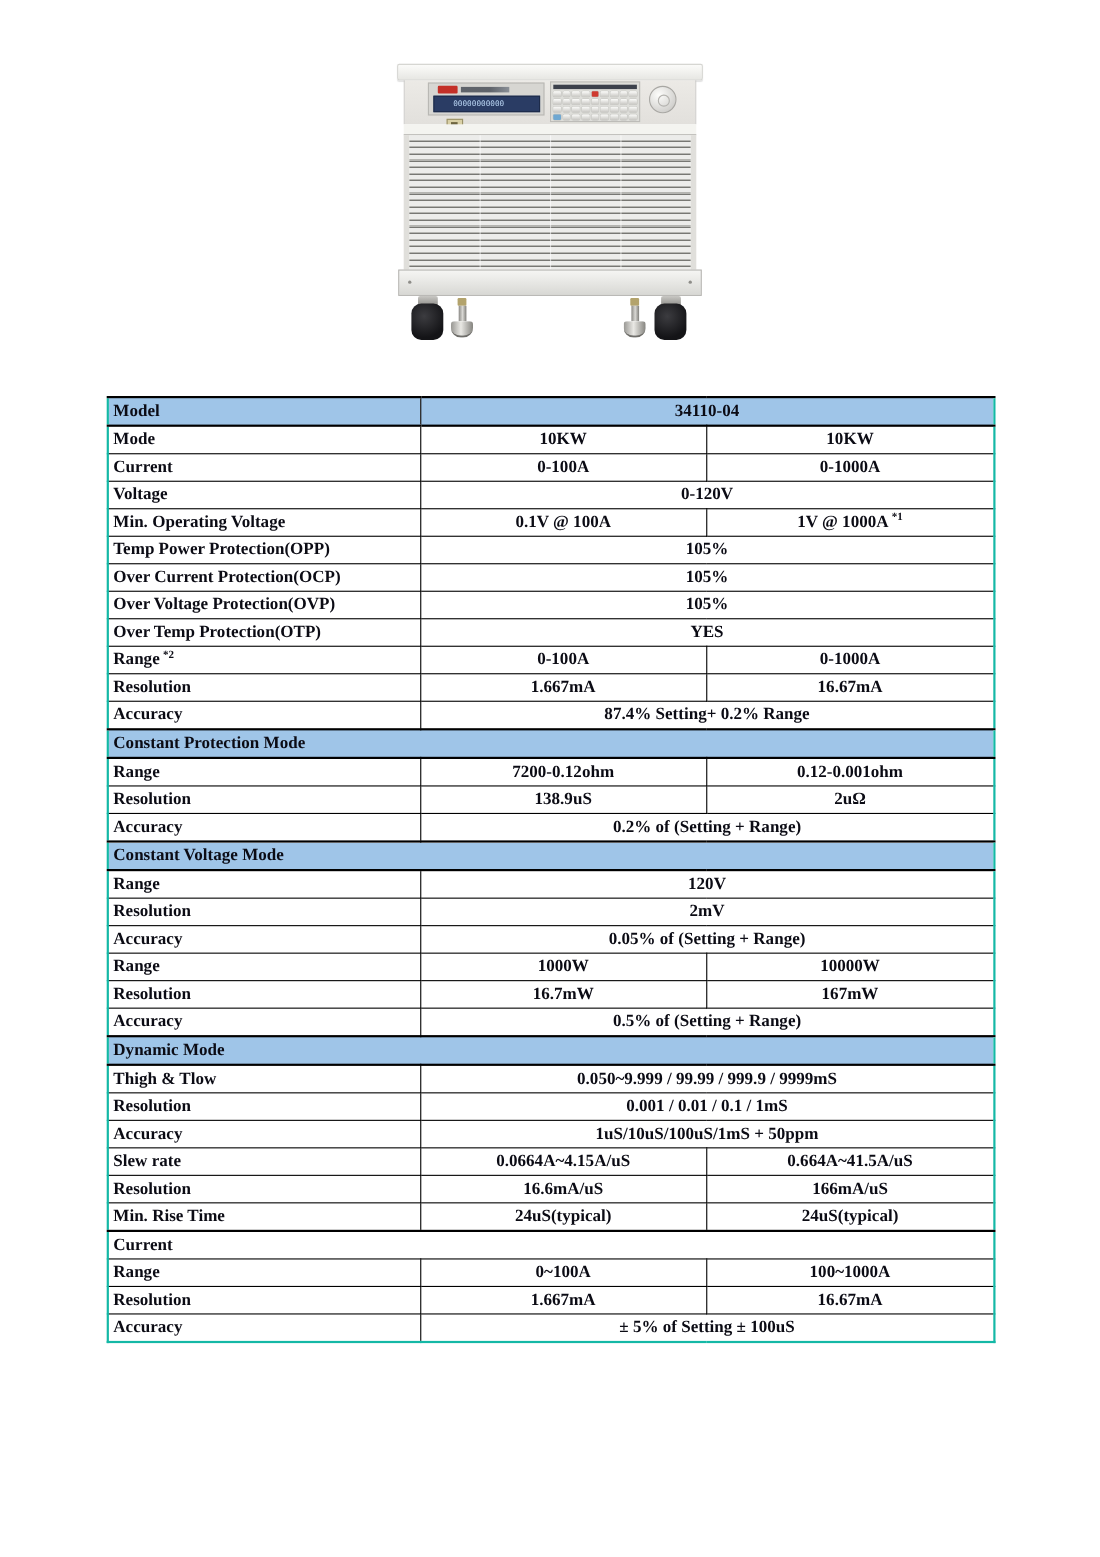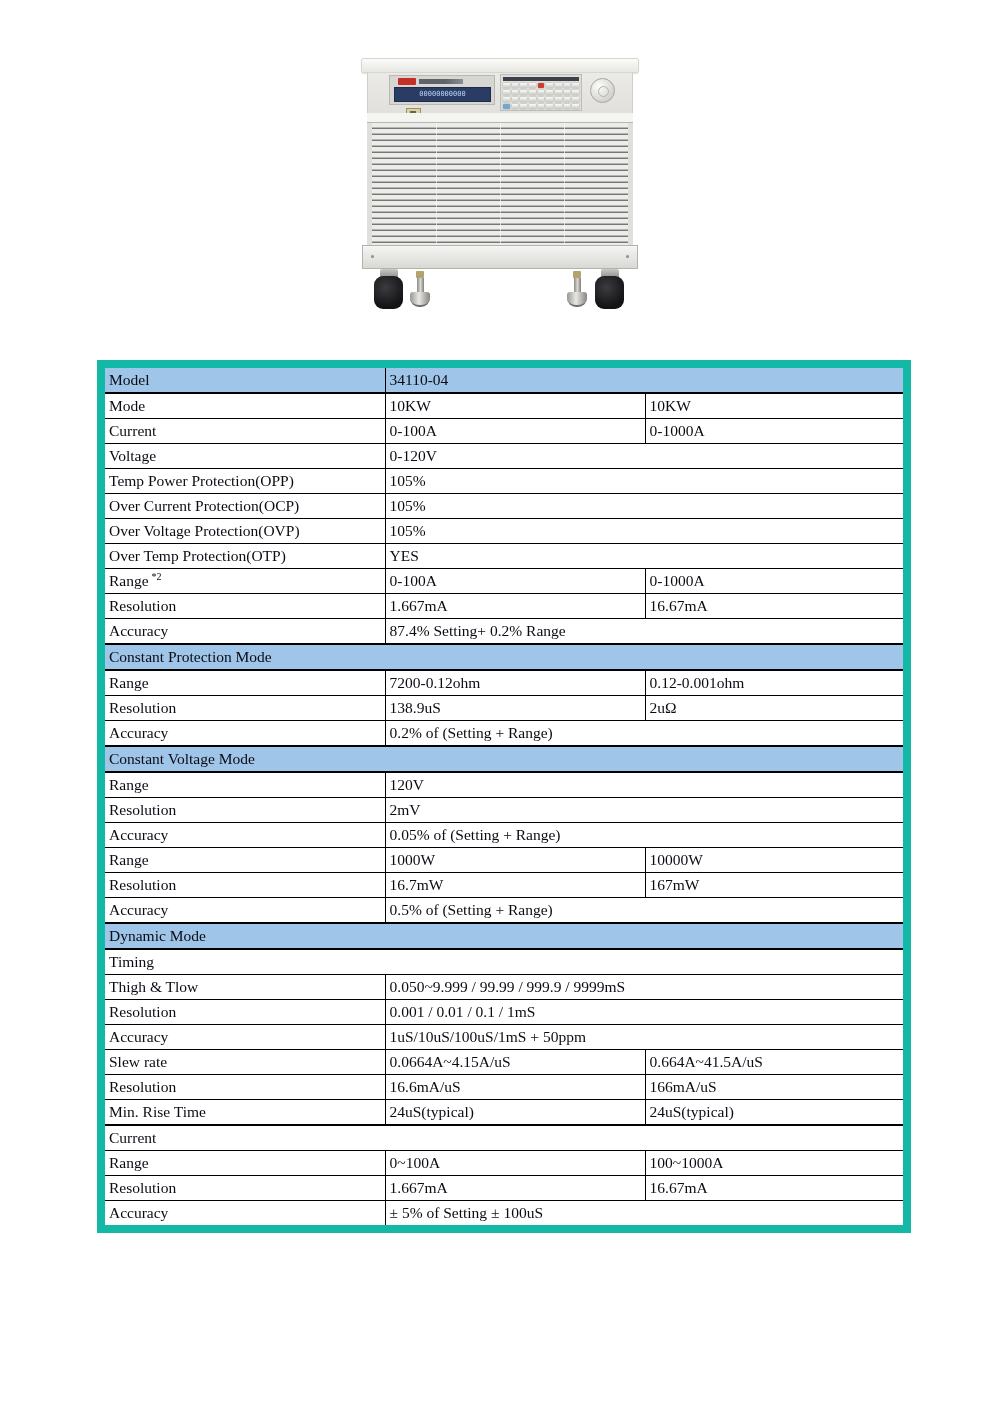--- a/index.html
+++ b/index.html
@@ -16,21 +16,21 @@
   .dev-panel { position:absolute; left:6px; right:6px; top:15px; height:40px;
     background:linear-gradient(#eceae6,#e2e0dc); border-left:1px solid #cfcecb; border-right:1px solid #cfcecb; }
   .display-bezel { position:absolute; left:28px; top:17px; width:106px; height:30px;
     background:#d7d6d2; border:1px solid #b9b8b4; box-sizing:border-box; }
   .brand-logo { position:absolute; left:37px; top:20px; width:18px; height:7px;
     background:#c43028; border-radius:1px; }
   .model-text-bar { position:absolute; left:58px; top:21px; width:44px; height:5px;
     background:linear-gradient(90deg,#4a4f58 60%,#7d838c); opacity:.85; }
   .lcd { position:absolute; left:33px; top:29px; width:97px; height:15px;
     background:#2a3c64; border:1px solid #1d2b4a; box-sizing:border-box;
-    display:flex; align-items:center; justify-content:center; padding:0 17px; }
+    display:flex; align-items:center; justify-content:flex-start; padding:0 17px; }
   .lcd .seg { color:#b9d4f2; font-family:"DejaVu Sans Mono", monospace; font-size:7px; line-height:1; letter-spacing:0; }
   .power-switch { position:absolute; left:45px; top:50px; width:15px; height:9px;
     background:#d9d0a6; border:1px solid #9a9168; box-sizing:border-box; }
   .power-switch:after { content:""; position:absolute; left:3px; top:2px; width:6px; height:3px; background:#6d6440; }
   .keypad-bezel { position:absolute; left:139px; top:16px; width:82px; height:37px;
     background:#dededa; border:1px solid #bdbcb8; box-sizing:border-box; }
   .keypad-header { height:4px; background:#3c414c; margin:2px 2px 1px 2px; }
   .keypad { display:grid; grid-template-columns:repeat(9,1fr); gap:2px 2px; padding:1px 2px; }
   .key { height:5px; background:linear-gradient(#fcfcfa,#c7c6c2); border-radius:1px;
     box-shadow:0 0 0 0.5px #99989466; }
@@ -57,26 +57,26 @@
   .foot { position:absolute; top:213px; width:20px; height:40px; }
   .foot .collar { position:absolute; left:6px; top:0; width:8px; height:7px; background:#b3a36c; border-radius:1px; }
   .foot .stem { position:absolute; left:6.5px; top:7px; width:7px; height:14px;
     background:linear-gradient(90deg,#8a8985,#d9d8d4,#7f7e7a); }
   .foot .base { position:absolute; left:0; top:21px; width:20px; height:15px;
     background:linear-gradient(90deg,#989793,#e9e8e4 45%,#85847f); border-radius:3px 3px 9px 9px;
     border-bottom:2px solid #6f6e6a; box-sizing:border-box; }
 
   
   .spec-table { position:absolute; left:97px; top:360px; width:806px;
-    border-collapse:collapse; table-layout:fixed; border:8px solid #14b8a6; }
+    border-collapse:collapse; table-layout:fixed; border:2px solid #14b8a6;font-weight:bold; }
   .spec-table td { border:1px solid #000; height:24px; padding:0 4px;
     font-size:15.5px; color:#0b0b14; line-height:1.1;
     overflow:hidden; white-space:nowrap; }
   .spec-table td.lbl { text-align:left; }
-  .spec-table td.val { }
+  .spec-table td.val { text-align:center; }
   tr.r-model td, tr.r-section td, tr.r-section2 td {
     background:#9fc5e8; border-top:2px solid #000; border-bottom:2px solid #000; }
   tr.r-sub td { border-top:2px solid #000; }
   .spec-table sup { font-size:10px; margin-left:3px; vertical-align:super; line-height:0; }
 </style>
 </head>
 <body>
 
 <div class="page">
 
@@ -182,20 +182,25 @@
         </tr>
         <tr class="r-two">
           <td class="lbl"><span>Current</span></td>
           <td class="val"><span>0-100A</span></td>
           <td class="val"><span>0-1000A</span></td>
         </tr>
         <tr class="r-span">
           <td class="lbl"><span>Voltage</span></td>
           <td class="val" colspan="2"><span>0-120V</span></td>
         </tr>
+        <tr class="r-two">
+          <td class="lbl"><span>Min. Operating Voltage</span></td>
+          <td class="val"><span>0.1V @ 100A</span></td>
+          <td class="val"><span>1V @ 1000A</span><sup>*1</sup></td>
+        </tr>
         <tr class="r-span">
           <td class="lbl"><span>Temp Power Protection(OPP)</span></td>
           <td class="val" colspan="2"><span>105%</span></td>
         </tr>
         <tr class="r-span">
           <td class="lbl"><span>Over Current Protection(OCP)</span></td>
           <td class="val" colspan="2"><span>105%</span></td>
         </tr>
         <tr class="r-span">
           <td class="lbl"><span>Over Voltage Protection(OVP)</span></td>
@@ -261,23 +266,20 @@
           <td class="val"><span>16.7mW</span></td>
           <td class="val"><span>167mW</span></td>
         </tr>
         <tr class="r-span">
           <td class="lbl"><span>Accuracy</span></td>
           <td class="val" colspan="2"><span>0.5% of (Setting + Range)</span></td>
         </tr>
         <tr class="r-section">
           <td class="lbl" colspan="3"><span>Dynamic Mode</span></td>
         </tr>
-        <tr class="r-sub">
-          <td class="lbl" colspan="3"><span>Timing</span></td>
-        </tr>
         <tr class="r-span">
           <td class="lbl"><span>Thigh &amp; Tlow</span></td>
           <td class="val" colspan="2"><span>0.050~9.999 / 99.99 / 999.9 / 9999mS</span></td>
         </tr>
         <tr class="r-span">
           <td class="lbl"><span>Resolution</span></td>
           <td class="val" colspan="2"><span>0.001 / 0.01 / 0.1 / 1mS</span></td>
         </tr>
         <tr class="r-span">
           <td class="lbl"><span>Accuracy</span></td>

